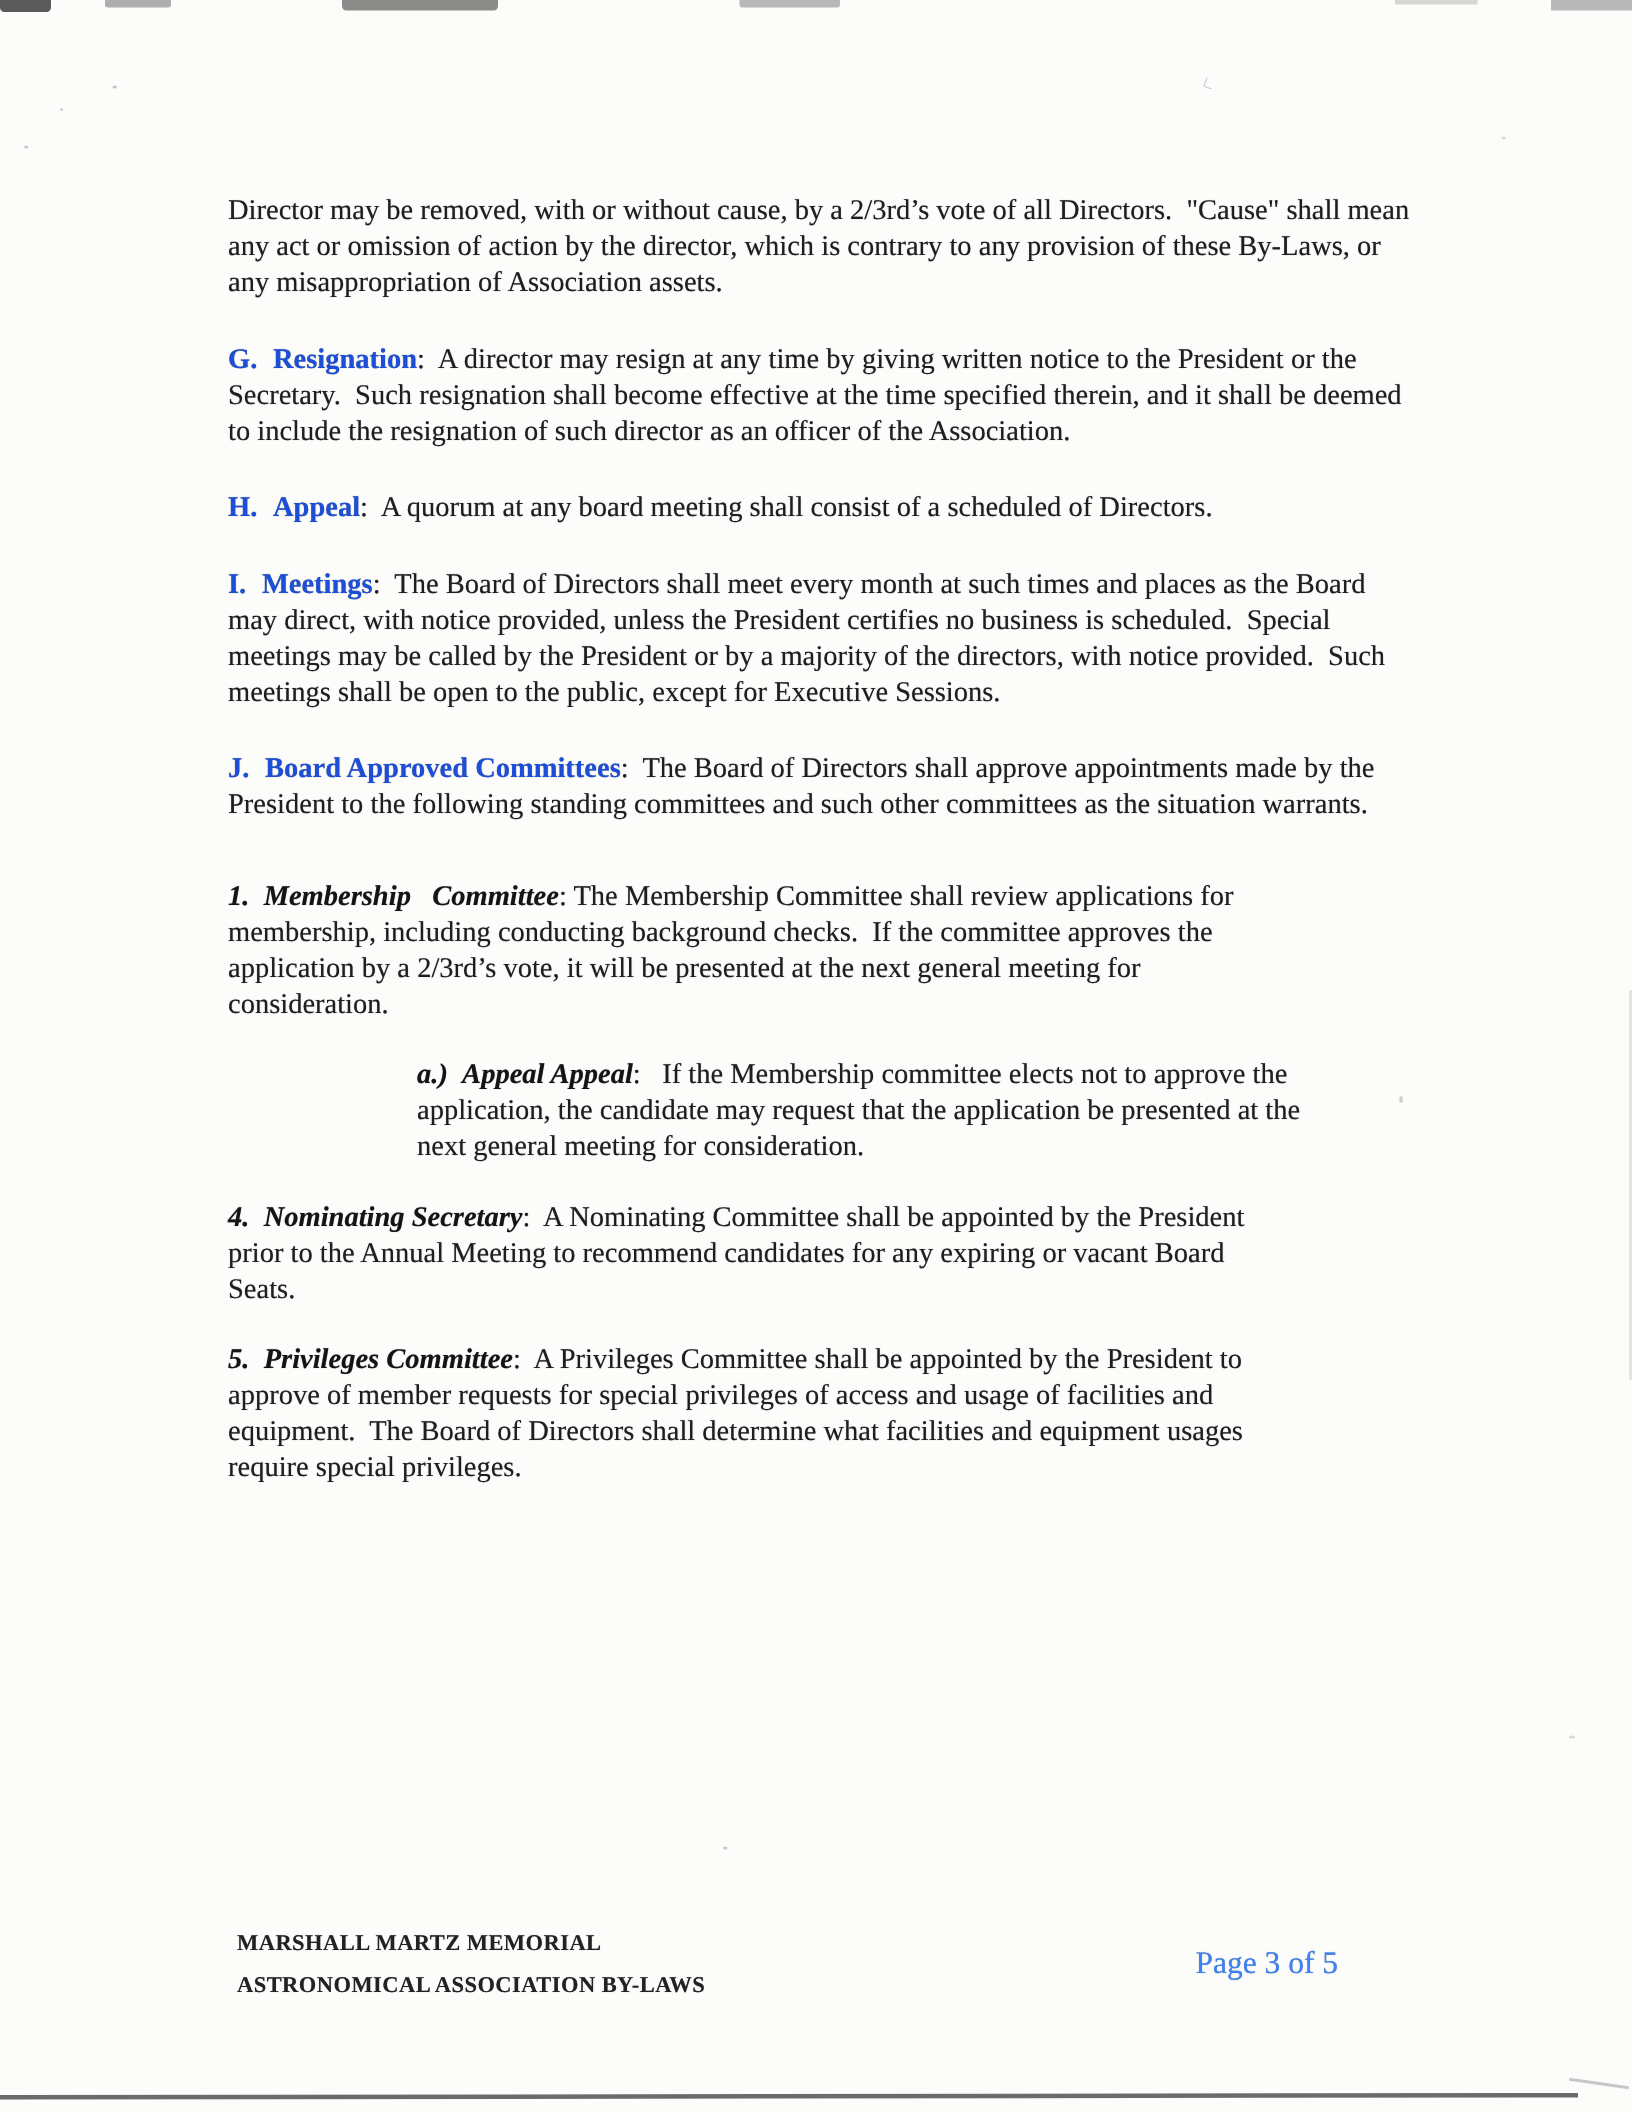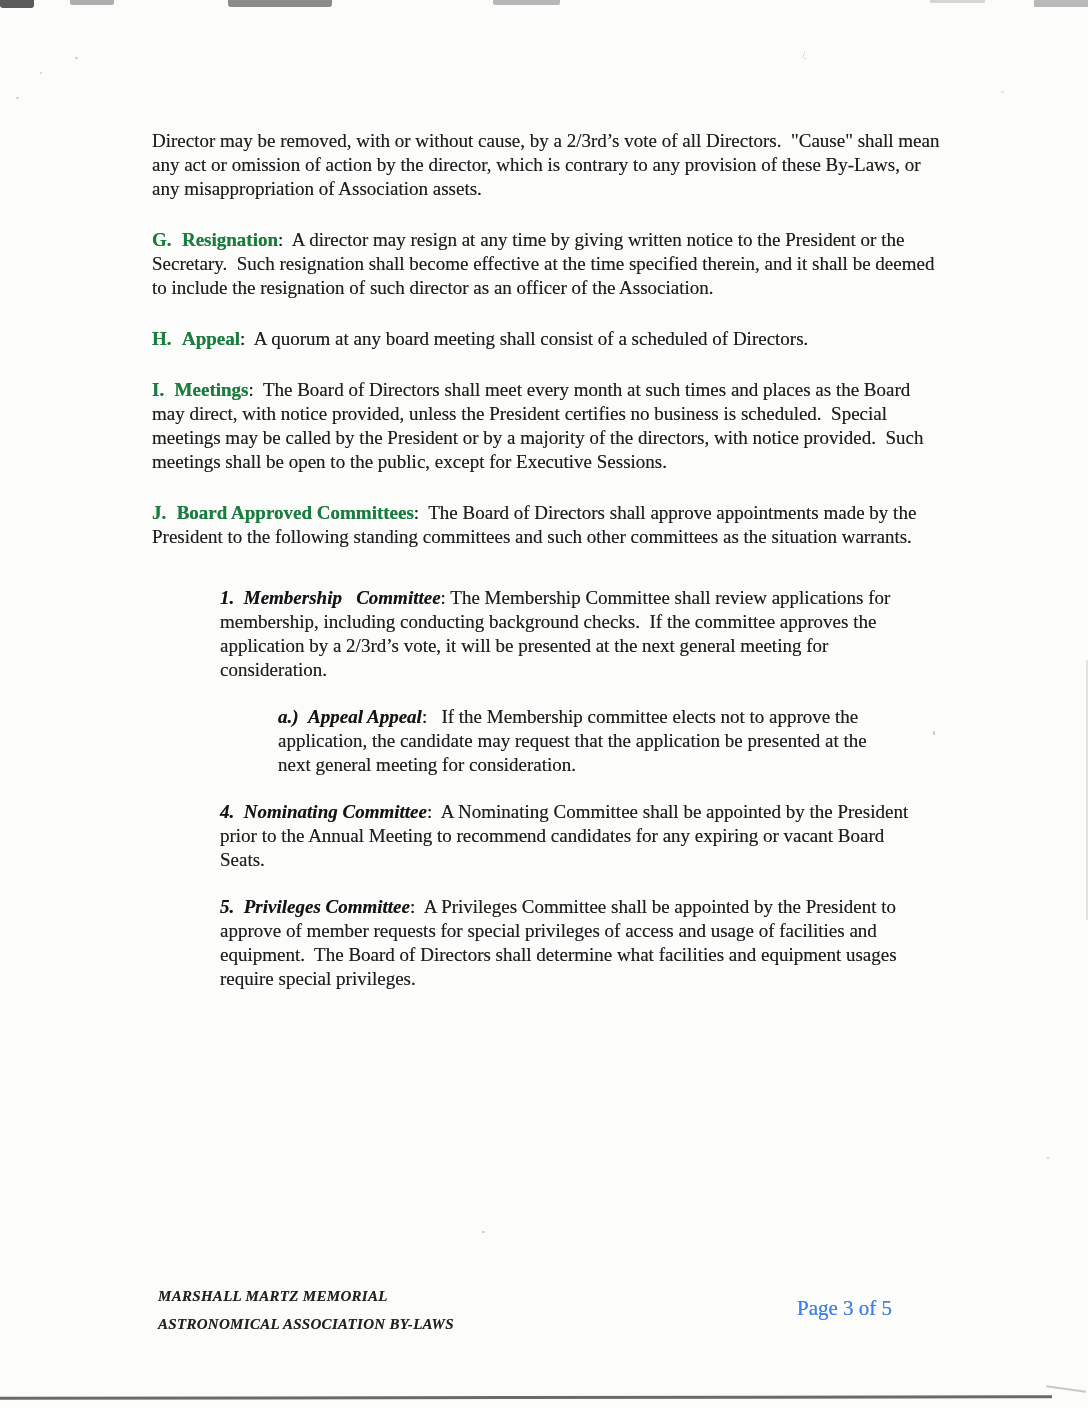--- a/index.html
+++ b/index.html
@@ -21,42 +21,41 @@
     color: #1e1e1e;
     font-size: 19px;
     line-height: 24px;
     text-shadow: 0 0 0.6px rgba(20,20,20,0.55);
   }
   .para {
     margin: 0 0 27px 0;
     white-space: pre-wrap;
   }
   .lvl0 { width: 790px; }
-  .lvl1 { margin-left: 68px;  width: 712px; margin-bottom: 23px; }
+  .lvl1 {  width: 712px; margin-bottom: 23px; }
   .lvl2 { margin-left: 126px; width: 624px; margin-bottom: 23px; }
   .first-committee { margin-top: 37px; }
-  .sec-head { font-weight: 700; color: #15803d; }
+  .sec-head { font-weight: 700; color: #1d4ed8; }
   .sec-head .lbl { margin-right: 0.55em; }
   .cmt-head { font-weight: 700; font-style: italic; color: #141414; }
   .cmt-head .lbl { margin-right: 0.5em; }
   .sep { font-weight: 400; font-style: normal; }
   .footer {
     position: absolute;
     left: 158px; top: 1282px;
     width: 780px;
     color: #2a2a2a;
   }
   .footer-org {
     font-size: 15px;
     font-weight: 700;
     letter-spacing: 0.3px;
     line-height: 28px;
     color: #222;
     text-shadow: 0 0 0.5px rgba(30,30,30,0.5);
-    font-style: italic;
   }
   .footer-page {
     position: absolute;
     left: 639px; top: 14px;
     font-size: 21px;
     font-weight: 400;
     color: #3b82f6;
     text-shadow: 0 0 0.6px rgba(20,20,20,0.5);
   }
   
@@ -115,21 +114,21 @@
     <p class="para lvl0"><span class="sec-head"><span class="lbl">I.</span><span>Meetings</span></span><span class="sep">:  </span><span>The Board of Directors shall meet every month at such times and places as the Board may direct, with notice provided, unless the President certifies no business is scheduled.  Special meetings may be called by the President or by a majority of the directors, with notice provided.  Such meetings shall be open to the public, except for Executive Sessions.</span></p>
 
     <p class="para lvl0"><span class="sec-head"><span class="lbl">J.</span><span>Board Approved Committees</span></span><span class="sep">:  </span><span>The Board of Directors shall approve appointments made by the President to the following standing committees and such other committees as the situation warrants.</span></p>
 
     <p class="para lvl1 first-committee"><span class="cmt-head"><span class="lbl">1.</span><span>Membership   Committee</span></span><span class="sep">: </span><span>The Membership Committee shall review applications for membership, including conducting background checks.  If the committee approves the application by a 2/3rd’s vote, it will be presented at the next general meeting for consideration.</span></p>
 
     <p class="para lvl2"><span class="cmt-head"><span class="lbl">a.)</span><span>Appeal Appeal</span></span><span class="sep">:   </span><span>If the Membership committee elects not to approve the application, the candidate may request that the application be presented at the next general meeting for consideration.</span></p>
 
 
 
-    <p class="para lvl1"><span class="cmt-head"><span class="lbl">4.</span><span>Nominating Committee</span></span><span class="sep">:  </span><span>A Nominating Committee shall be appointed by the President prior to the Annual Meeting to recommend candidates for any expiring or vacant Board Seats.</span></p>
+    <p class="para lvl1"><span class="cmt-head"><span class="lbl">4.</span><span>Nominating Secretary</span></span><span class="sep">:  </span><span>A Nominating Committee shall be appointed by the President prior to the Annual Meeting to recommend candidates for any expiring or vacant Board Seats.</span></p>
 
     <p class="para lvl1"><span class="cmt-head"><span class="lbl">5.</span><span>Privileges Committee</span></span><span class="sep">:  </span><span>A Privileges Committee shall be appointed by the President to approve of member requests for special privileges of access and usage of facilities and equipment.  The Board of Directors shall determine what facilities and equipment usages require special privileges.</span></p>
 
   </div>
 
   <div class="footer">
     <div class="footer-org">
       <div>MARSHALL MARTZ MEMORIAL</div>
       <div>ASTRONOMICAL ASSOCIATION BY-LAWS</div>
     </div>

